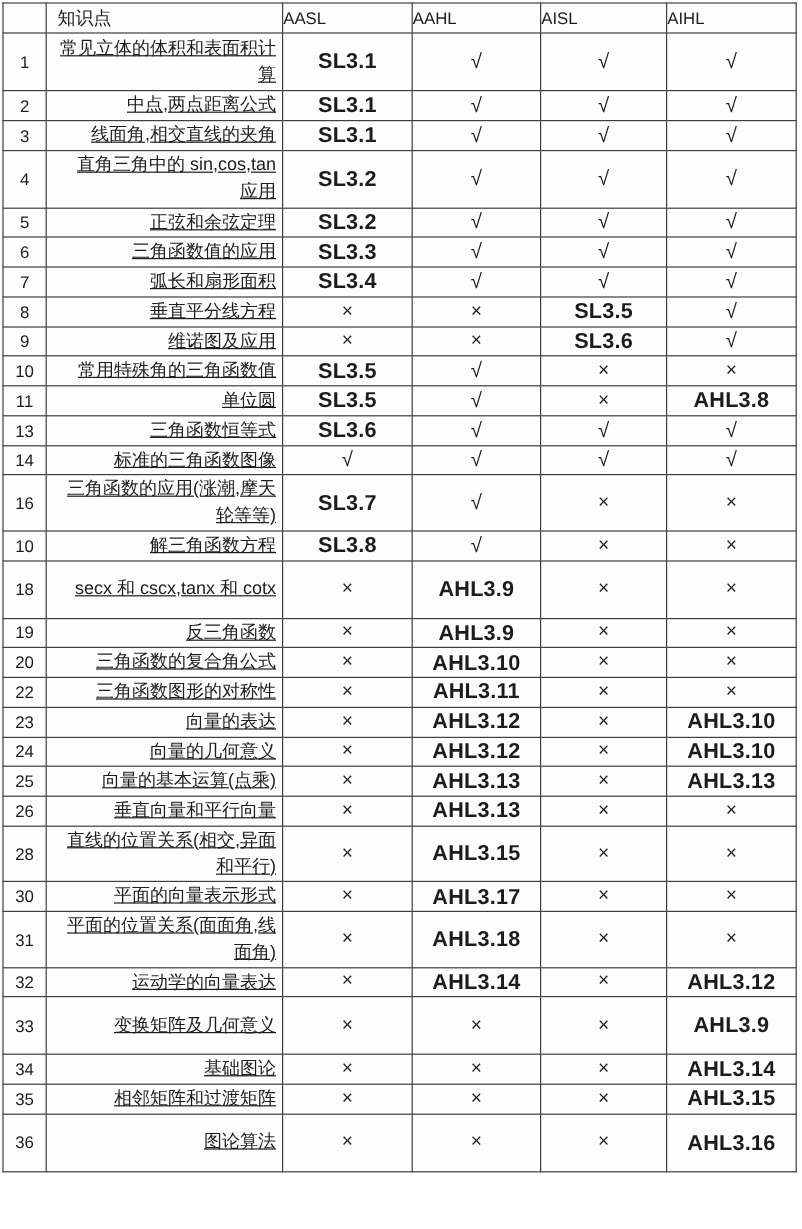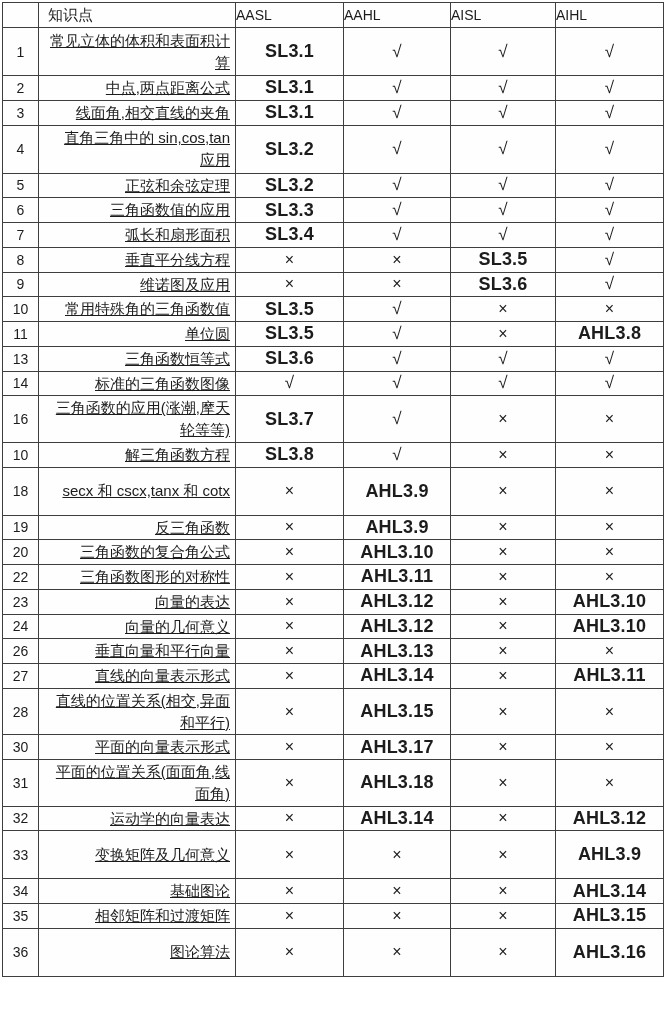--- a/index.html
+++ b/index.html
@@ -270,34 +270,34 @@
         </tr>
         <tr>
           <td class="num">24</td>
           <td class="topic">向量的几何意义</td>
           <td class="mark cross">×</td>
           <td class="code">AHL3.12</td>
           <td class="mark cross">×</td>
           <td class="code">AHL3.10</td>
         </tr>
         <tr>
+          <td class="num">25</td>
+          <td class="topic">向量的基本运算(点乘)</td>
+          <td class="mark cross">×</td>
+          <td class="code">AHL3.13</td>
+          <td class="mark cross">×</td>
+          <td class="code">AHL3.13</td>
+        </tr>
+        <tr>
           <td class="num">26</td>
           <td class="topic">垂直向量和平行向量</td>
           <td class="mark cross">×</td>
           <td class="code">AHL3.13</td>
           <td class="mark cross">×</td>
           <td class="mark cross">×</td>
-        </tr>
-        <tr>
-          <td class="num">27</td>
-          <td class="topic">直线的向量表示形式</td>
-          <td class="mark cross">×</td>
-          <td class="code">AHL3.14</td>
-          <td class="mark cross">×</td>
-          <td class="code">AHL3.11</td>
         </tr>
         <tr>
           <td class="num">28</td>
           <td class="topic">直线的位置关系(相交,异面和平行)</td>
           <td class="mark cross">×</td>
           <td class="code">AHL3.15</td>
           <td class="mark cross">×</td>
           <td class="mark cross">×</td>
         </tr>
         <tr>

